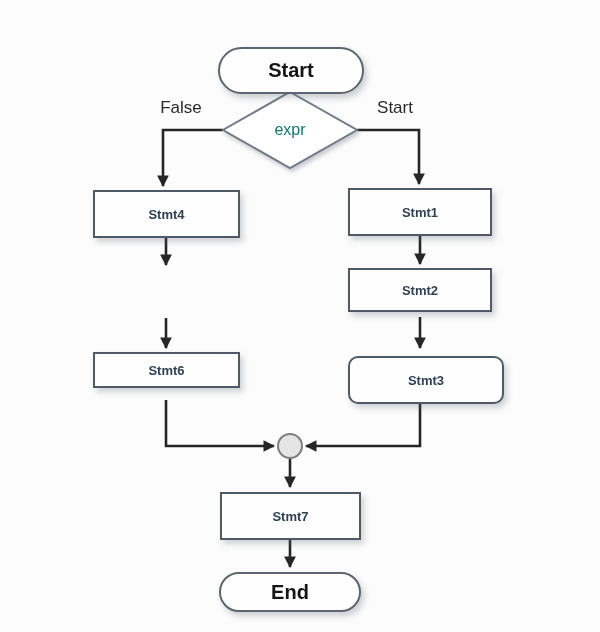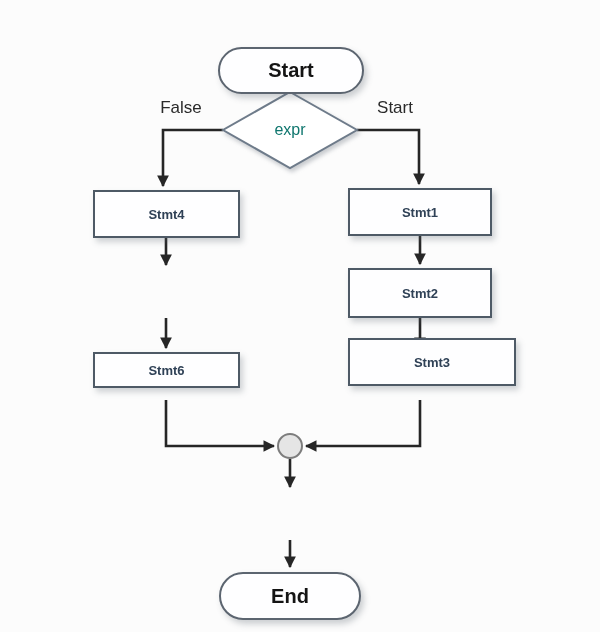--- a/index.html
+++ b/index.html
@@ -138,25 +138,28 @@
   <div class="node box" style="left:93px; top:190px; width:147px; height:48px;">
     <span>Stmt4</span>
   </div>
   <div class="node box" style="left:93px; top:352px; width:147px; height:36px;">
     <span>Stmt6</span>
   </div>
 
   <div class="node box" style="left:348px; top:188px; width:144px; height:48px;">
     <span>Stmt1</span>
   </div>
-  <div class="node box" style="left:348px; top:268px; width:144px; height:50px;">
+  <div class="node box" style="left:348px; top:268px; width:144px; height:44px;">
     <span>Stmt2</span>
   </div>
-  <div class="node box" style="left:348px; top:338px; width:168px; height:48px;">
+  <div class="node box" style="left:348px; top:356px; width:156px; height:48px;border-radius:10px;">
     <span>Stmt3</span>
   </div>
 
+  <div class="node box" style="left:220px; top:492px; width:141px; height:48px;">
+    <span>Stmt7</span>
+  </div>
 
-  <div class="node terminator" style="left:219px; top:572px; width:142px; height:48px;">
+  <div class="node terminator" style="left:219px; top:572px; width:142px; height:40px;">
     <span>End</span>
   </div>
 
 </div>
 
 </body></html>

